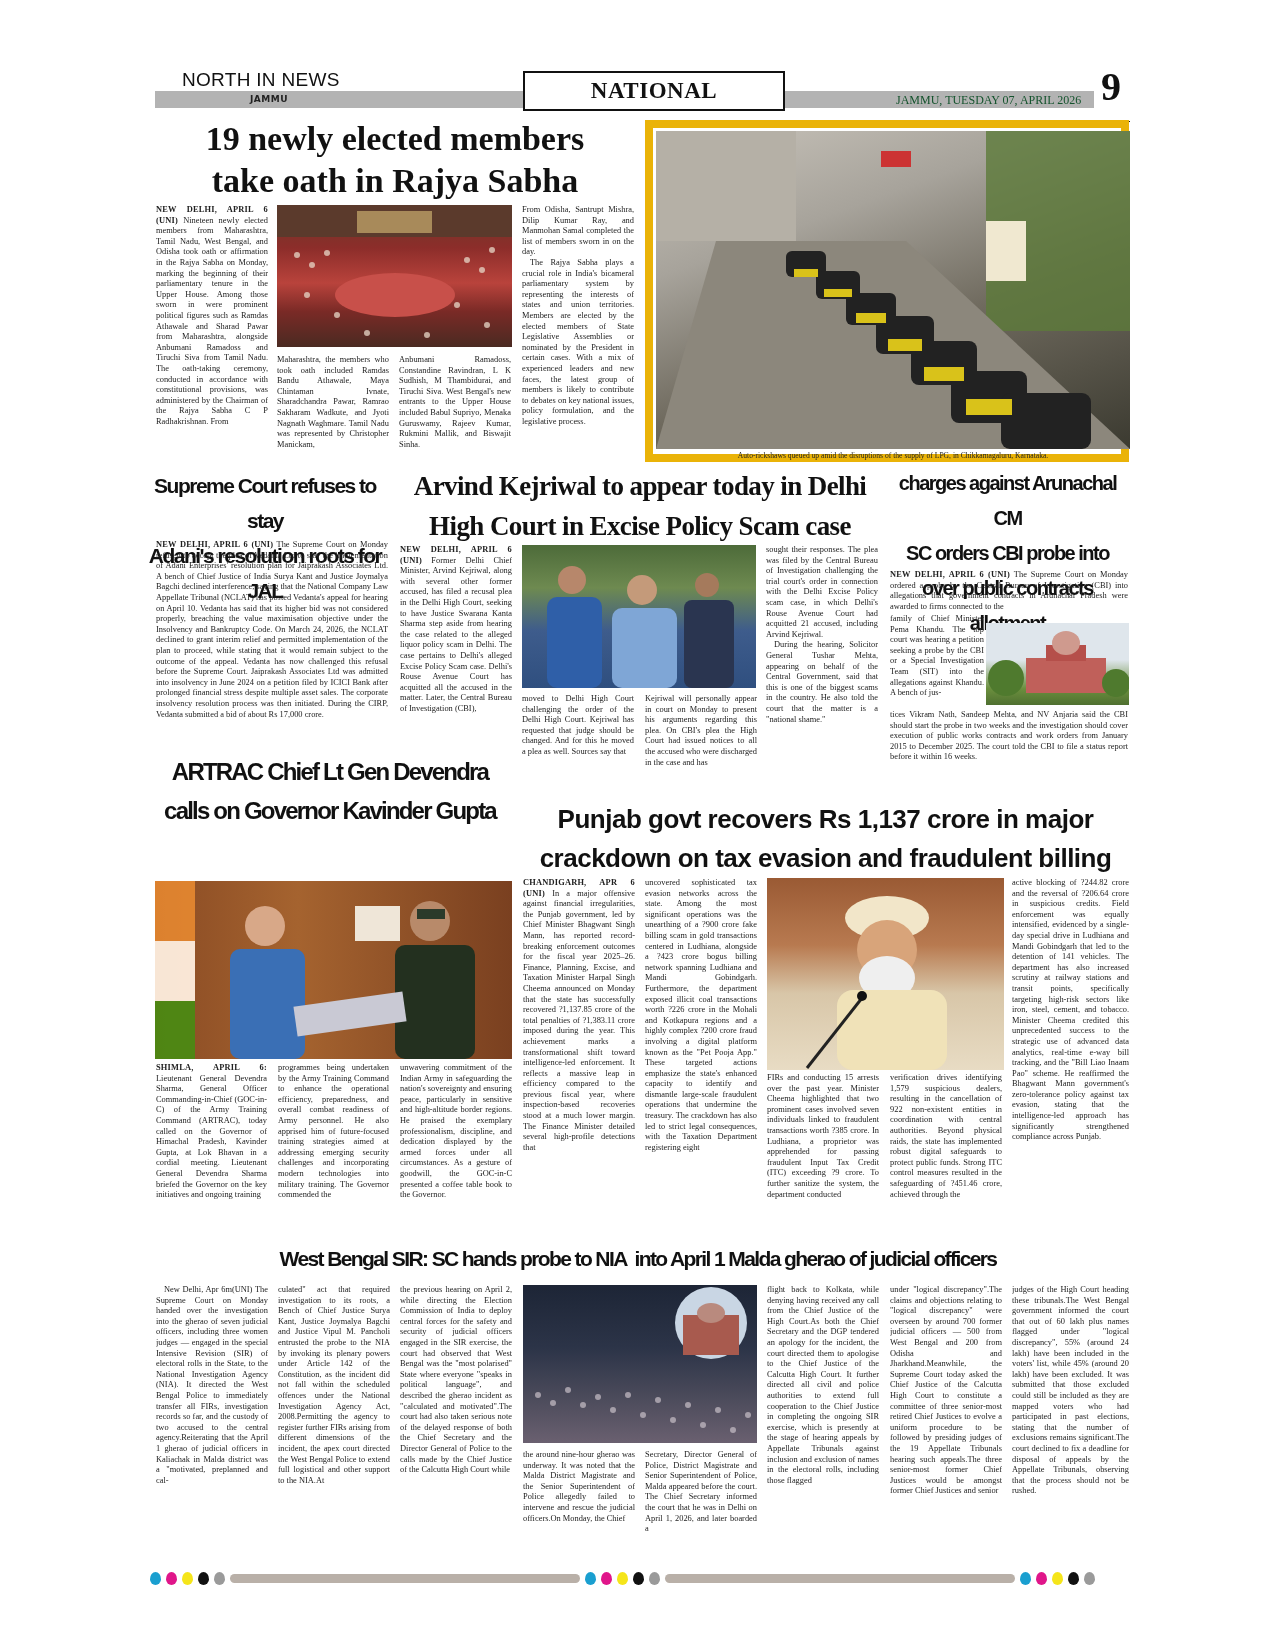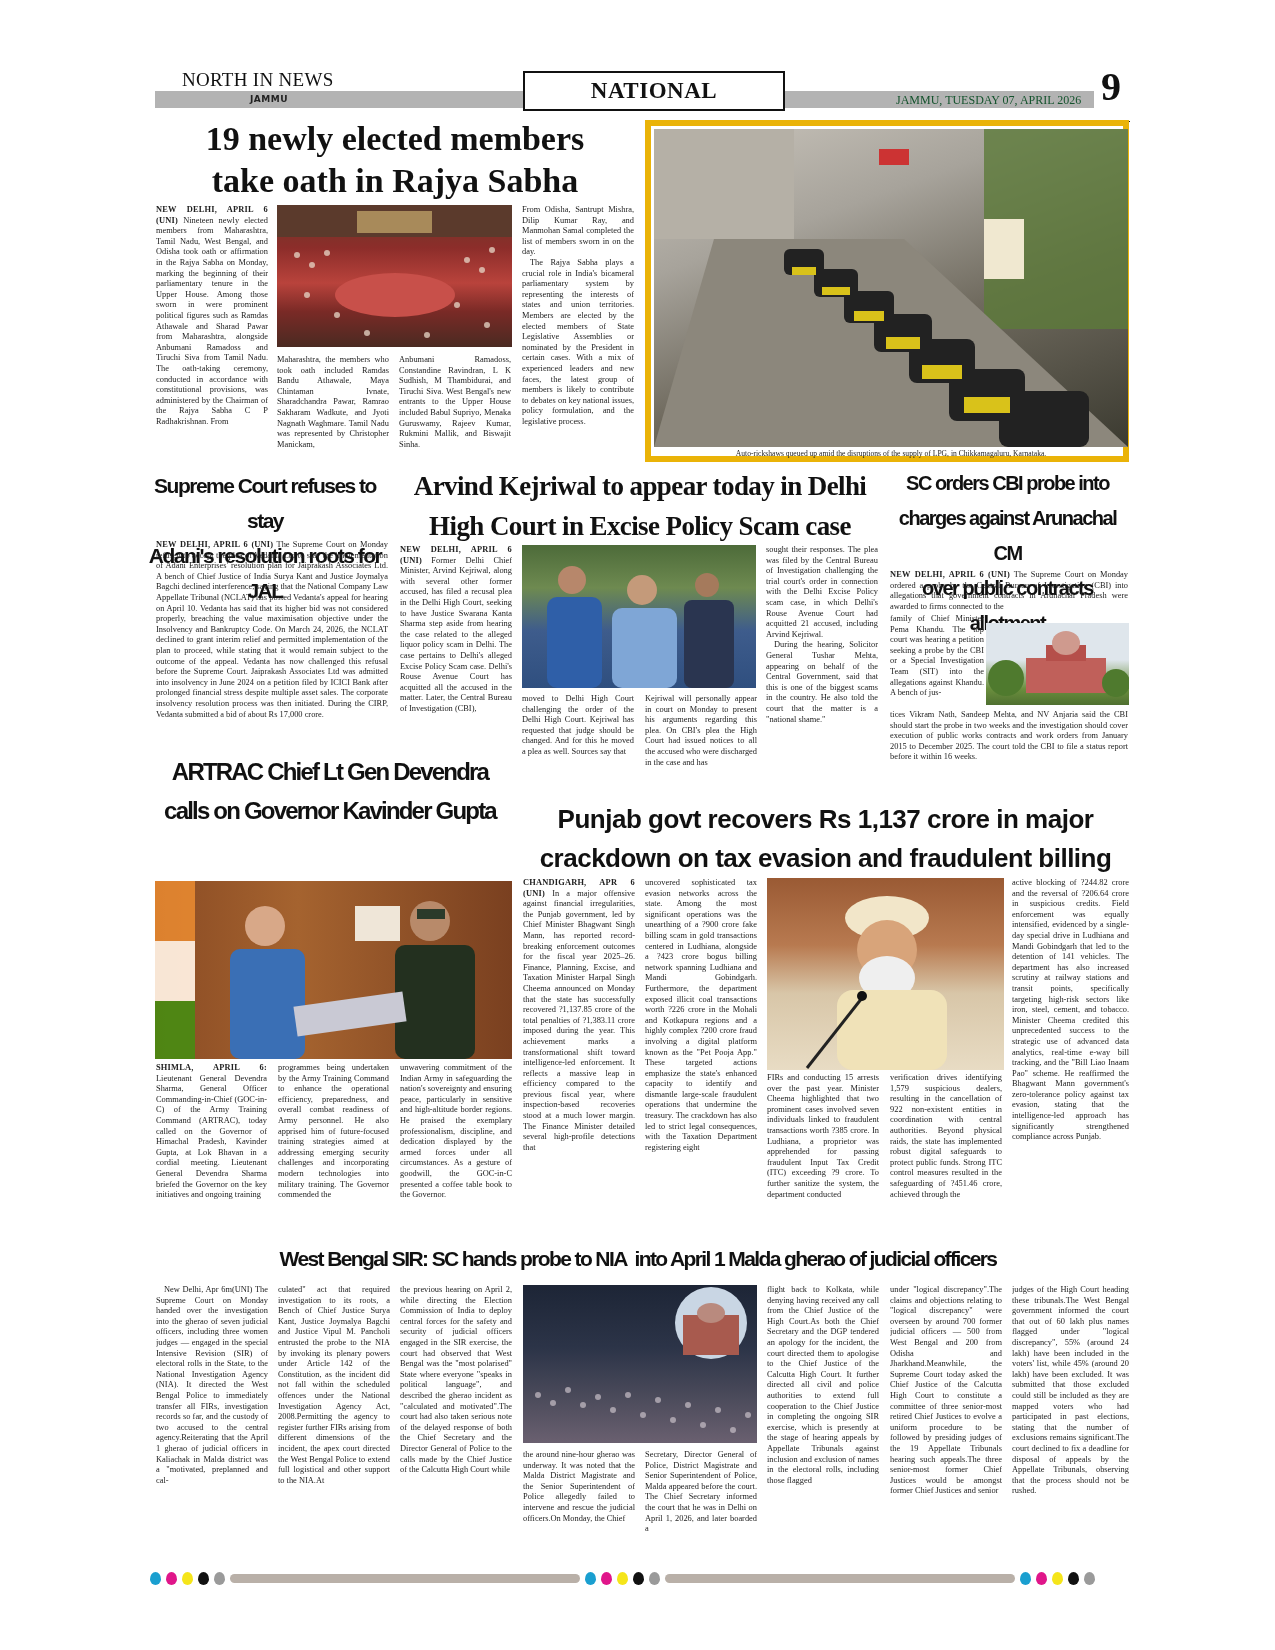--- a/index.html
+++ b/index.html
@@ -5,21 +5,21 @@
   * { box-sizing: border-box; margin: 0; padding: 0; }
   html, body { width: 1275px; height: 1650px; background: #ffffff; overflow: hidden; }
   body { position: relative; font-family: "Liberation Serif", serif; color: #1a1a1a; }
   .abs { position: absolute; }
   .txt { font-size: 8.4px; line-height: 10.6px; text-align: justify; color: #222; overflow: hidden; hyphens: auto; }
   .txt b { font-weight: bold; letter-spacing: 0.2px; }
   .txt p { text-indent: 8px; }
   .txt p:first-child { text-indent: 0; }
   
   .mast-bar { background: #b3b3b3; height: 17px; }
-  .mast-name { font-family: Liberation Serif, serif; font-size: 19px; letter-spacing: 0.3px; color: #111; }
+  .mast-name { font-family: Liberation Sans, sans-serif; font-size: 19px; letter-spacing: 0.3px; color: #111; }
   .mast-sub { font-family: "DejaVu Sans", sans-serif; font-size: 9px; font-weight: bold; color: #222; letter-spacing: 0.5px; }
   .mast-box { border: 2px solid #111; background: #fff; text-align: center; font-family: "Liberation Serif", serif; font-weight: bold; font-size: 23px; letter-spacing: 0.5px; color: #111; }
   .mast-date { font-family: "Liberation Serif", serif; font-size: 12px; color: #14532d; }
   .mast-page { font-family: "Liberation Serif", serif; font-weight: bold; font-size: 40px; color: #111; background:#fff; }
   .rule { background: #111; height: 2px; }
   .hl-serif { font-family: "Liberation Serif", serif; font-weight: bold; color: #111; text-align: center; }
   .hl-sans { font-family: "Liberation Sans", sans-serif; color: #111; text-align: center; }
   .hl-cond { font-family: "Liberation Sans", sans-serif; font-weight: bold; color: #111; text-align: center; letter-spacing: -1.5px; transform-origin: center; }
   .photo { overflow: hidden; }
   .caption { font-size: 8px; color: #222; text-align: center; font-family: "Liberation Serif", serif; }
@@ -71,21 +71,21 @@
   <p>Maharashtra, the members who took oath included Ramdas Bandu Athawale, Maya Chintaman Ivnate, Sharadchandra Pawar, Ramrao Sakharam Wadkute, and Jyoti Nagnath Waghmare. Tamil Nadu was represented by Christopher Manickam,</p>
 </div>
 <div class="abs txt" style="left:399px; top:355px; width:112px; height:106px;">
   <p>Anbumani Ramadoss, Constandine Ravindran, L K Sudhish, M Thambidurai, and Tiruchi Siva. West Bengal's new entrants to the Upper House included Babul Supriyo, Menaka Guruswamy, Rajeev Kumar, Rukmini Mallik, and Biswajit Sinha.</p>
 </div>
 <div class="abs txt" style="left:522px; top:205px; width:112px; height:256px;">
   <p>From Odisha, Santrupt Mishra, Dilip Kumar Ray, and Manmohan Samal completed the list of members sworn in on the day.</p>
   <p>The Rajya Sabha plays a crucial role in India's bicameral parliamentary system by representing the interests of states and union territories. Members are elected by the elected members of State Legislative Assemblies or nominated by the President in certain cases. With a mix of experienced leaders and new faces, the latest group of members is likely to contribute to debates on key national issues, policy formulation, and the legislative process.</p>
 </div>
 
-<div class="abs" style="left:645px; top:120px; width:484px; height:342px; border:6px solid #eab308;">
+<div class="abs" style="left:645px; top:120px; width:484px; height:342px; border:8px solid #eab308;">
   <div class="photo" style="position:absolute; left:3px; top:3px; width:474px; height:318px; background: linear-gradient(160deg,#c9c4bb 0%, #a7a39b 30%, #6f6a5e 60%, #3b3a30 100%);">
     <svg width="474" height="318" viewBox="0 0 474 318">
       <rect x="330" y="0" width="144" height="200" fill="#5d7a3a" opacity="0.8"></rect>
       <rect x="0" y="0" width="140" height="110" fill="#b5b0a6"></rect>
       <polygon points="60,110 250,110 474,318 0,318" fill="#8c877c"></polygon>
       <g fill="#222">
         <rect x="130" y="120" width="40" height="26" rx="6"></rect>
           <rect x="160" y="140" width="44" height="28" rx="6"></rect>
         <rect x="190" y="162" width="50" height="32" rx="6"></rect>
           <rect x="220" y="185" width="58" height="38" rx="7"></rect>
@@ -138,22 +138,22 @@
 </div>
 <div class="abs txt" style="left:645px; top:694px; width:112px; height:99px;">
   <p>Kejriwal will personally appear in court on Monday to present his arguments regarding this plea. On CBI's plea the High Court had issued notices to all the accused who were discharged in the case and has</p>
 </div>
 <div class="abs txt" style="left:766px; top:545px; width:112px; height:248px;">
   <p>sought their responses. The plea was filed by the Central Bureau of Investigation challenging the trial court's order in connection with the Delhi Excise Policy scam case, in which Delhi's Rouse Avenue Court had acquitted 21 accused, including Arvind Kejriwal.</p>
   <p>During the hearing, Solicitor General Tushar Mehta, appearing on behalf of the Central Government, said that this is one of the biggest scams in the country. He also told the court that the matter is a "national shame."</p>
 </div>
 
 <div class="abs hl-cond" style="left:885px; top:466px; width:245px; font-size:20px; line-height:35px;">
+  <div>charges against Arunachal CM</div>
   <div>SC orders CBI probe into</div>
-  <div>charges against Arunachal CM</div>
   <div>over public contracts allotment</div>
 </div>
 <div class="abs txt" style="left:890px; top:570px; width:238px; height:42px;">
   <p><b>NEW DELHI, APRIL 6 (UNI)</b> <span>The Supreme Court on Monday ordered a probe by the Central Bureau of Investigation (CBI) into allegations that government contracts in Arunachal Pradesh were awarded to firms connected to the</span></p>
 </div>
 <div class="abs txt" style="left:890px; top:614px; width:94px; height:96px;">
   <p>family of Chief Minister Pema Khandu. The top court was hearing a petition seeking a probe by the CBI or a Special Investigation Team (SIT) into the allegations against Khandu. A bench of jus-</p>
 </div>
 <div class="abs photo" style="left:986px; top:623px; width:143px; height:82px; background: linear-gradient(180deg,#dfe6ec 0%, #dfe6ec 45%, #6b8f3e 80%, #4f7030 100%);">
   <svg width="143" height="82" viewBox="0 0 143 82">

